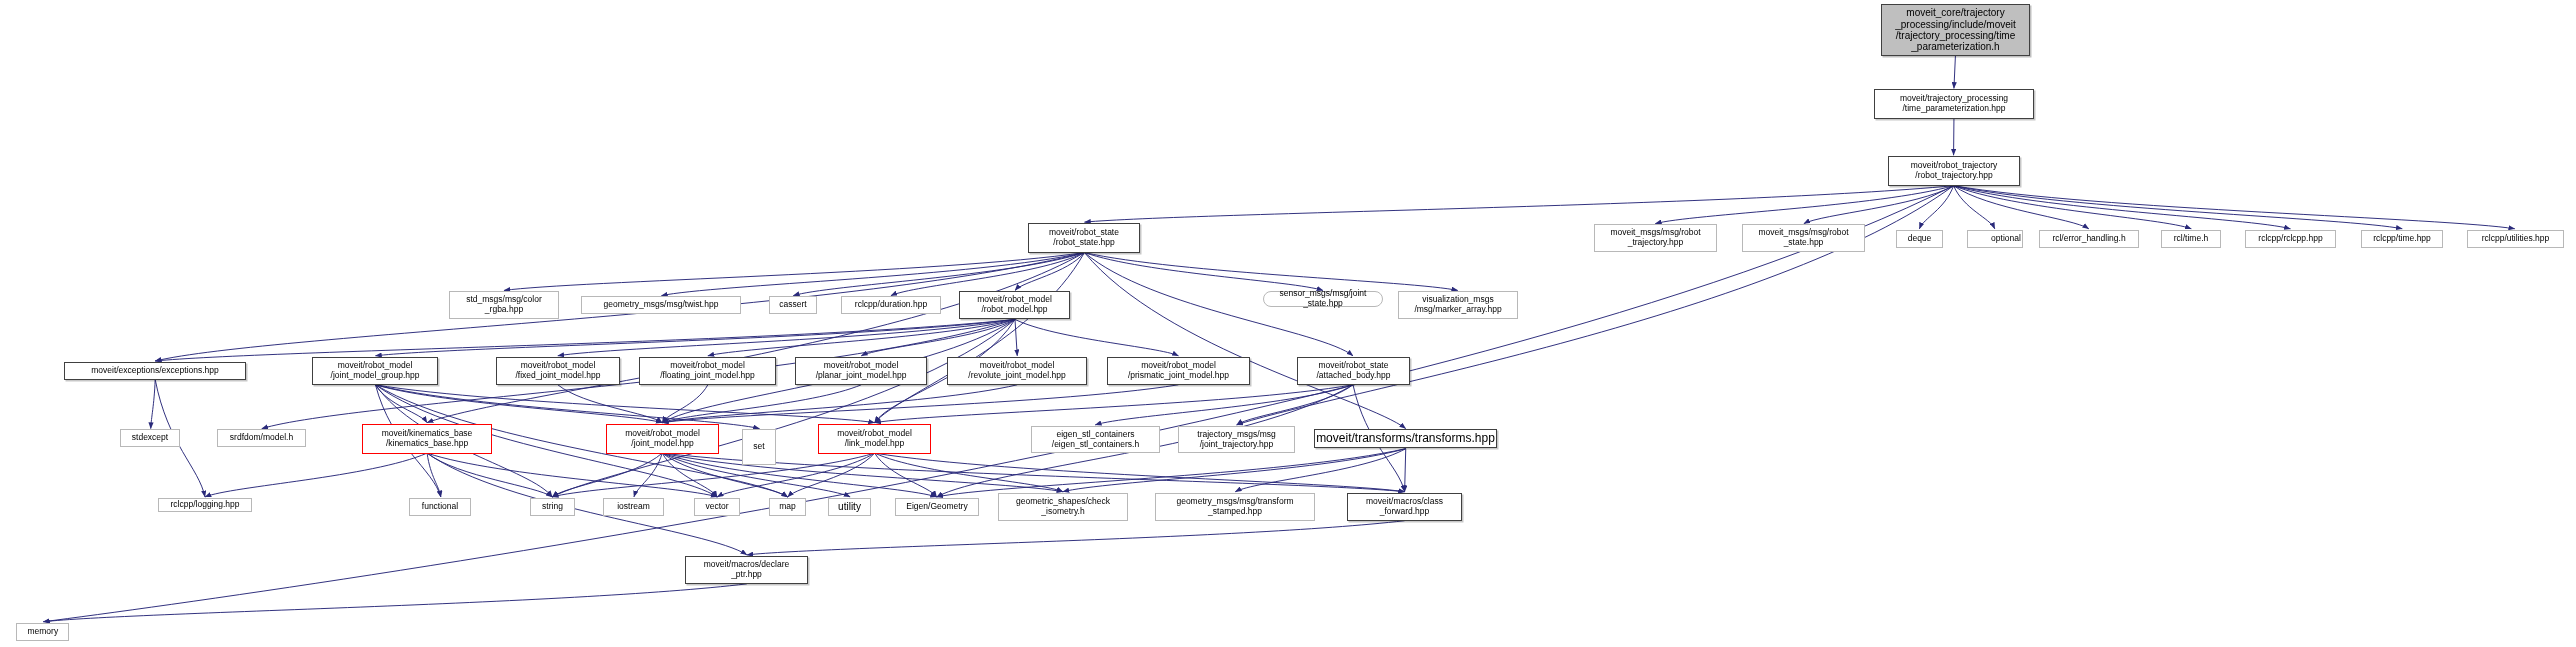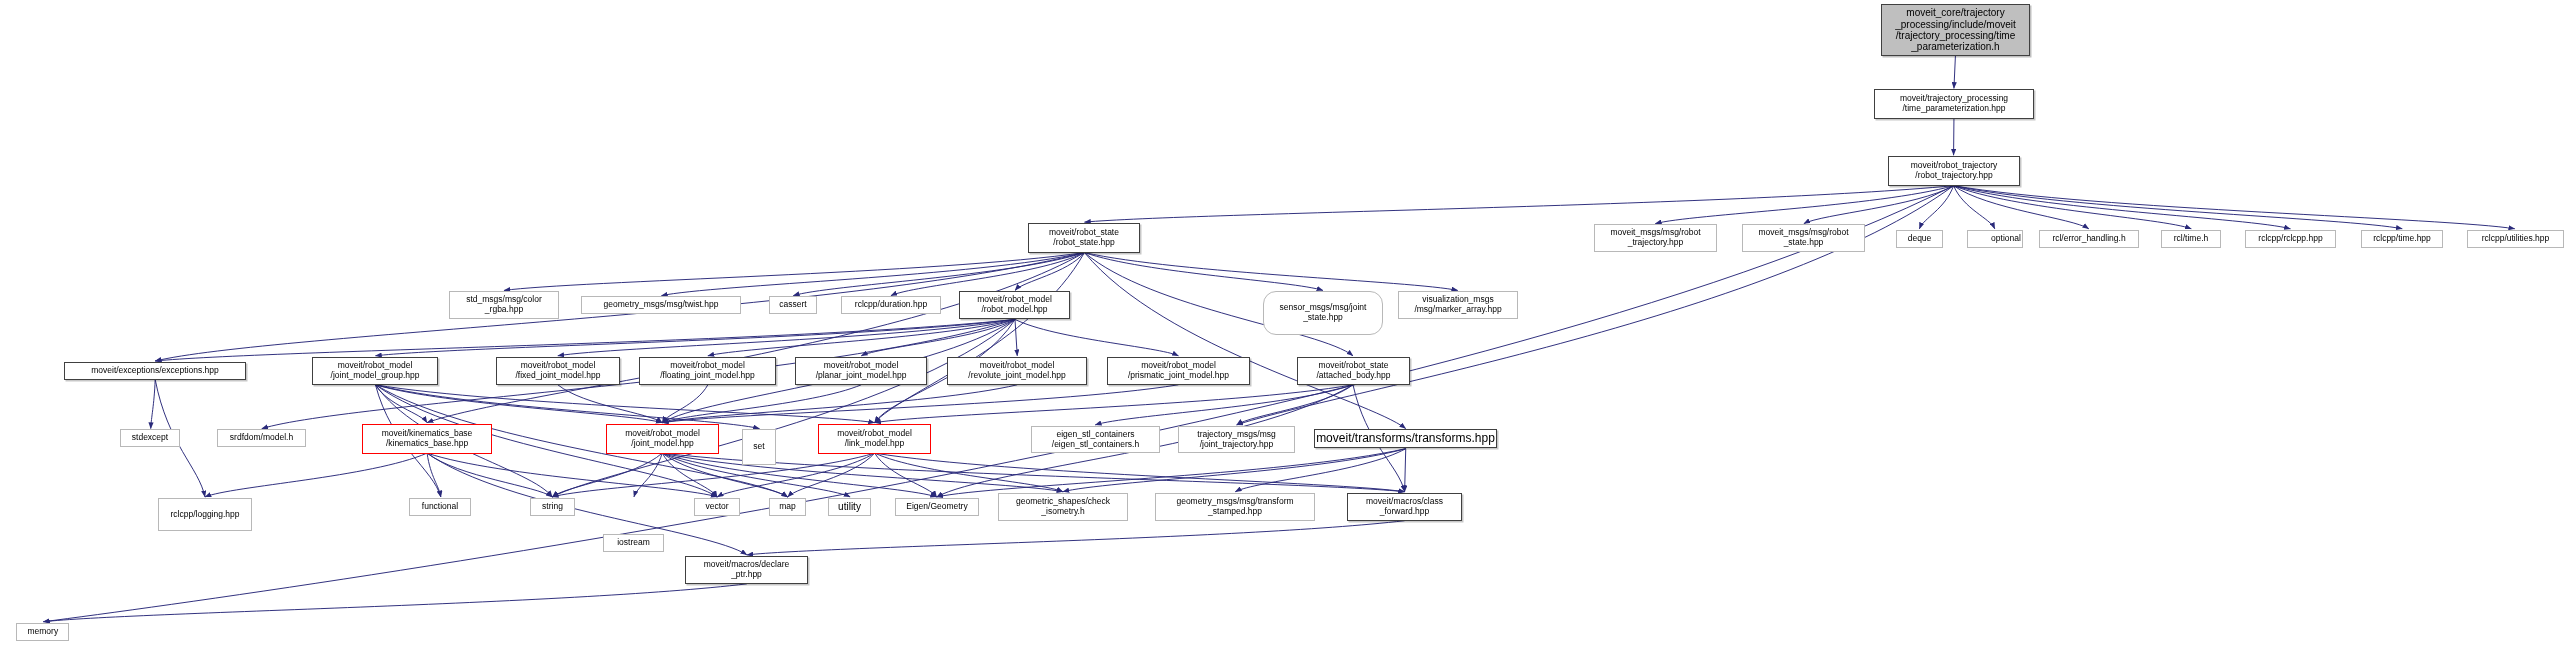--- a/index.html
+++ b/index.html
@@ -131,21 +131,21 @@
       <div class="node n-plain" style="left: 2245px; top: 230px; width: 91px; height: 18px; font-size: 8.5px;">rclcpp/rclcpp.hpp</div>
       <div class="node n-plain" style="left: 2361px; top: 230px; width: 82px; height: 18px; font-size: 8.5px;">rclcpp/time.hpp</div>
       <div class="node n-plain" style="left: 2467px; top: 230px; width: 97px; height: 18px; font-size: 8.5px;">rclcpp/utilities.hpp</div>
       <div class="node n-plain" style="left: 449px; top: 291px; width: 110px; height: 28px; font-size: 8.5px;">std_msgs/msg/color
 _rgba.hpp</div>
       <div class="node n-plain" style="left: 581px; top: 296px; width: 160px; height: 18px; font-size: 8.5px;">geometry_msgs/msg/twist.hpp</div>
       <div class="node n-plain" style="left: 769px; top: 296px; width: 48px; height: 18px; font-size: 8.5px;">cassert</div>
       <div class="node n-plain" style="left: 841px; top: 296px; width: 100px; height: 18px; font-size: 8.5px;">rclcpp/duration.hpp</div>
       <div class="node n-root" style="left: 959px; top: 291px; width: 111px; height: 28px; font-size: 8.5px;">moveit/robot_model
 /robot_model.hpp</div>
-      <div class="node n-plain" style="left: 1263px; top: 291px; width: 120px; height: 44px; font-size: 8.5px; border-radius: 13px;">sensor_msgs/msg/joint
+      <div class="node n-plain" style="left: 1263px; top: 291px; width: 120px; height: 16px; font-size: 8.5px; border-radius: 13px;">sensor_msgs/msg/joint
 _state.hpp</div>
       <div class="node n-plain" style="left: 1398px; top: 291px; width: 120px; height: 28px; font-size: 8.5px;">visualization_msgs
 /msg/marker_array.hpp</div>
       <div class="node n-root" style="left: 64px; top: 362px; width: 182px; height: 18px; font-size: 8.5px;">moveit/exceptions/exceptions.hpp</div>
       <div class="node n-root" style="left: 312px; top: 357px; width: 126px; height: 28px; font-size: 8.5px;">moveit/robot_model
 /joint_model_group.hpp</div>
       <div class="node n-root" style="left: 496px; top: 357px; width: 124px; height: 28px; font-size: 8.5px;">moveit/robot_model
 /fixed_joint_model.hpp</div>
       <div class="node n-root" style="left: 639px; top: 357px; width: 137px; height: 28px; font-size: 8.5px;">moveit/robot_model
 /floating_joint_model.hpp</div>
@@ -164,24 +164,24 @@
       <div class="node n-red" style="left: 606px; top: 424px; width: 113px; height: 30px; font-size: 8.5px;">moveit/robot_model
 /joint_model.hpp</div>
       <div class="node n-plain" style="left: 742px; top: 429px; width: 34px; height: 36px; font-size: 8.5px;">set</div>
       <div class="node n-red" style="left: 818px; top: 424px; width: 113px; height: 30px; font-size: 8.5px;">moveit/robot_model
 /link_model.hpp</div>
       <div class="node n-plain" style="left: 1031px; top: 426px; width: 129px; height: 27px; font-size: 8.5px;">eigen_stl_containers
 /eigen_stl_containers.h</div>
       <div class="node n-plain" style="left: 1178px; top: 426px; width: 117px; height: 27px; font-size: 8.5px;">trajectory_msgs/msg
 /joint_trajectory.hpp</div>
       <div class="node n-root" style="left: 1314px; top: 429px; width: 183px; height: 19.3px; font-size: 12px;">moveit/transforms/transforms.hpp</div>
-      <div class="node n-plain" style="left: 158px; top: 498px; width: 94px; height: 33px; font-size: 8.5px;">rclcpp/logging.hpp</div>
+      <div class="node n-plain" style="left: 158px; top: 498px; width: 94px; height: 14px; font-size: 8.5px;">rclcpp/logging.hpp</div>
       <div class="node n-plain" style="left: 409px; top: 498px; width: 62px; height: 18px; font-size: 8.5px;">functional</div>
       <div class="node n-plain" style="left: 530px; top: 498px; width: 45px; height: 18px; font-size: 8.5px;">string</div>
-      <div class="node n-plain" style="left: 603px; top: 498px; width: 61px; height: 18px; font-size: 8.5px; margin-top: 36px;">iostream</div>
+      <div class="node n-plain" style="left: 603px; top: 498px; width: 61px; height: 18px; font-size: 8.5px;">iostream</div>
       <div class="node n-plain" style="left: 694px; top: 498px; width: 46px; height: 18px; font-size: 8.5px;">vector</div>
       <div class="node n-plain" style="left: 769px; top: 498px; width: 37px; height: 18px; font-size: 8.5px;">map</div>
       <div class="node n-plain" style="left: 828px; top: 498px; width: 43px; height: 18px; font-size: 10px;">utility</div>
       <div class="node n-plain" style="left: 895px; top: 498px; width: 84px; height: 18px; font-size: 8.5px;">Eigen/Geometry</div>
       <div class="node n-plain" style="left: 998px; top: 493px; width: 130px; height: 28px; font-size: 8.5px;">geometric_shapes/check
 _isometry.h</div>
       <div class="node n-plain" style="left: 1155px; top: 493px; width: 160px; height: 28px; font-size: 8.5px;">geometry_msgs/msg/transform
 _stamped.hpp</div>
       <div class="node n-root" style="left: 1347px; top: 493px; width: 115px; height: 28px; font-size: 8.5px;">moveit/macros/class
 _forward.hpp</div>

